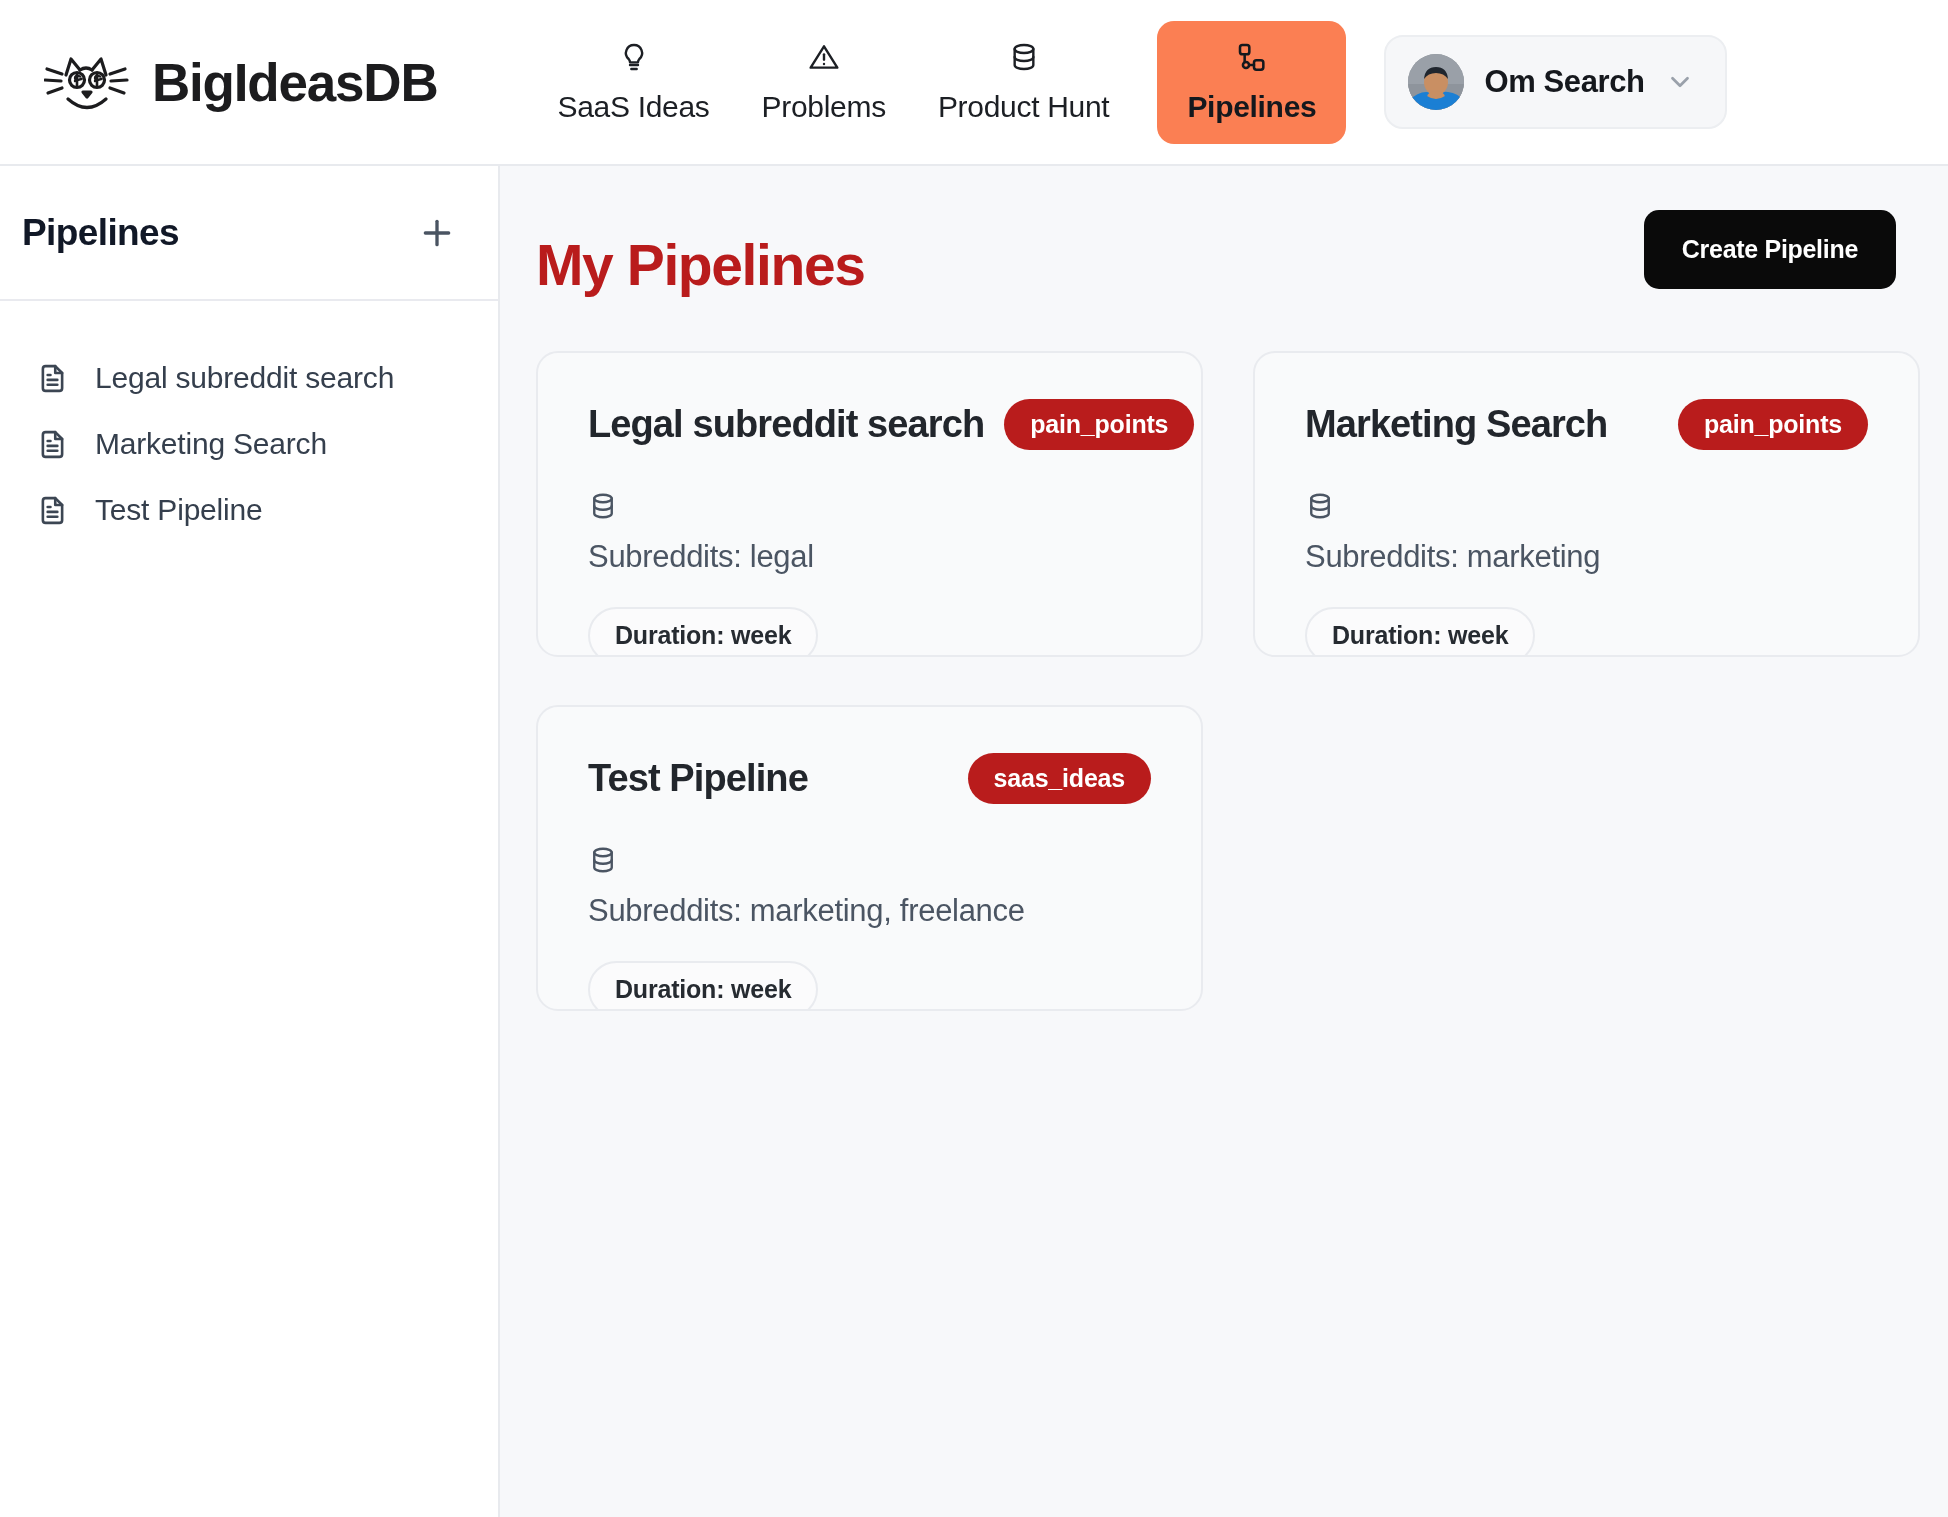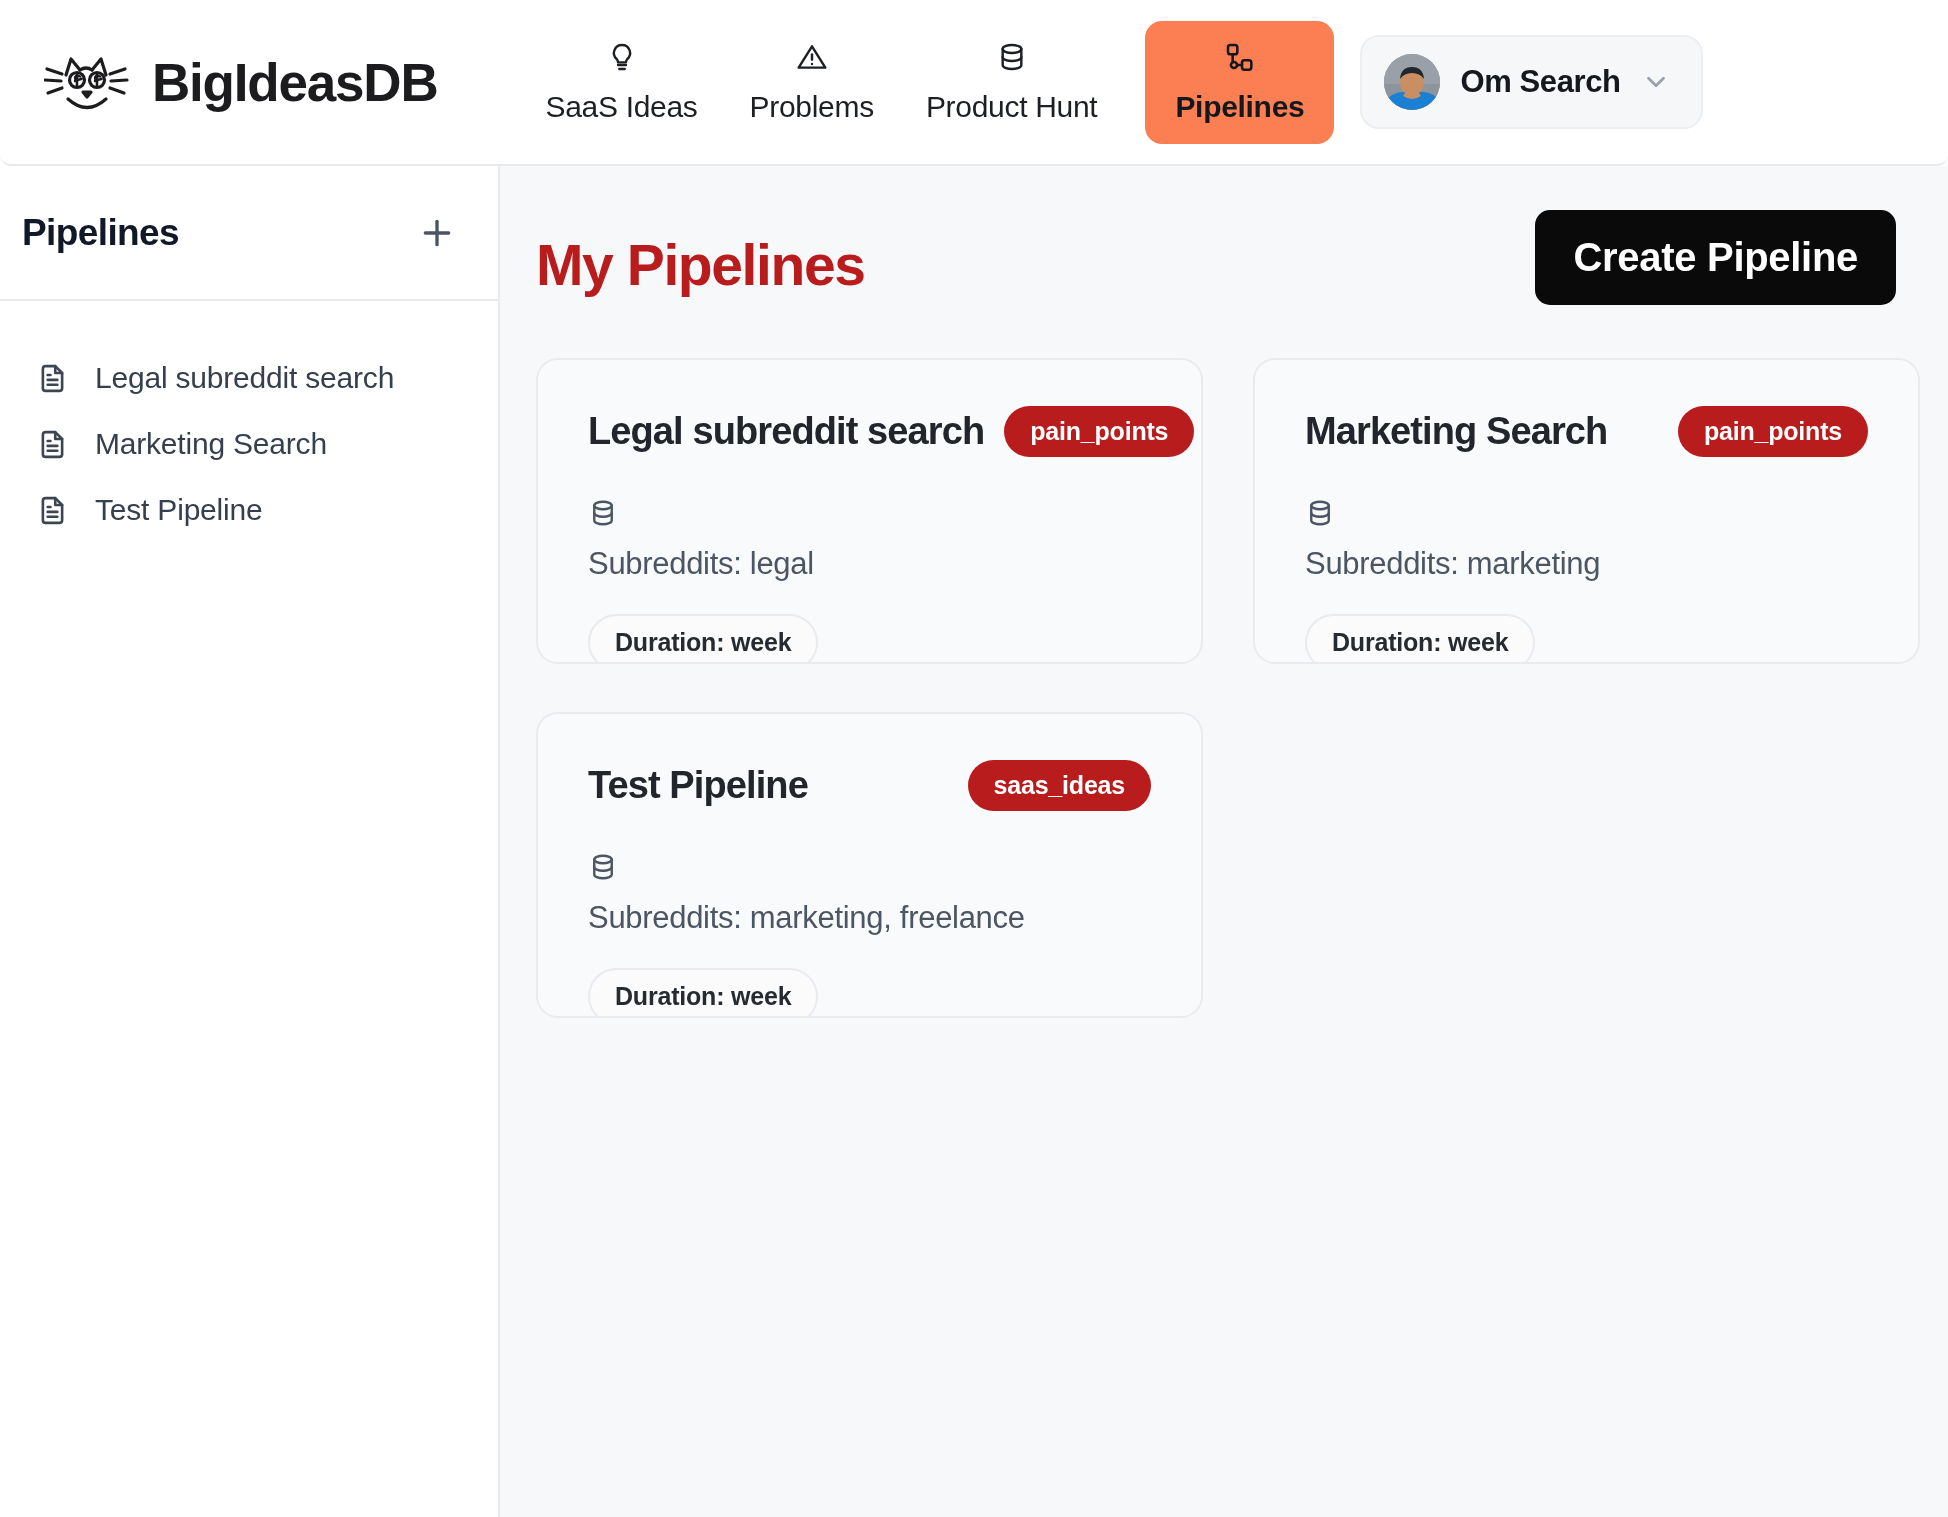--- a/index.html
+++ b/index.html
@@ -26,22 +26,21 @@
 
   
   .topbar {
     height: 166px;
     flex: 0 0 166px;
     background: #ffffff;
     border-bottom: 2px solid #e8eaee;
     display: flex;
     align-items: center;
     padding: 0 28px 0 44px;
-    gap: 4px;
-    border-radius: 11px;
+    gap: 16px;
   }
 
   .brand {
     display: flex;
     align-items: center;
     gap: 22px;
     margin-right: 78px;
   }
   .brand-logo { width: 86px; height: 66px; display: block; flex: 0 0 auto; }
   .brand-name {
@@ -189,21 +188,21 @@
     margin-top: 22px;
     margin-left: 0;
   }
   .create-btn {
     background: #0a0a0a;
     color: #ffffff;
     border: none;
     border-radius: 15px;
     padding: 25px 38px;
     font-family: inherit;
-    font-size: 40px;
+    font-size: 25px;
     font-weight: 700;
     letter-spacing: -0.3px;
     cursor: pointer;
     white-space: nowrap;
   }
 
   .cards-grid {
     margin-top: 53px;
     display: grid;
     grid-template-columns: repeat(2, 667px);

